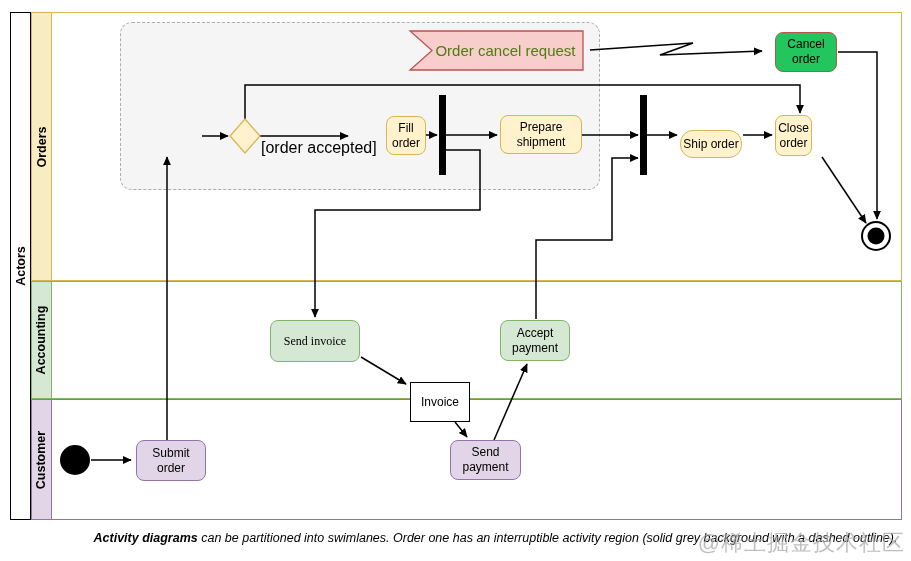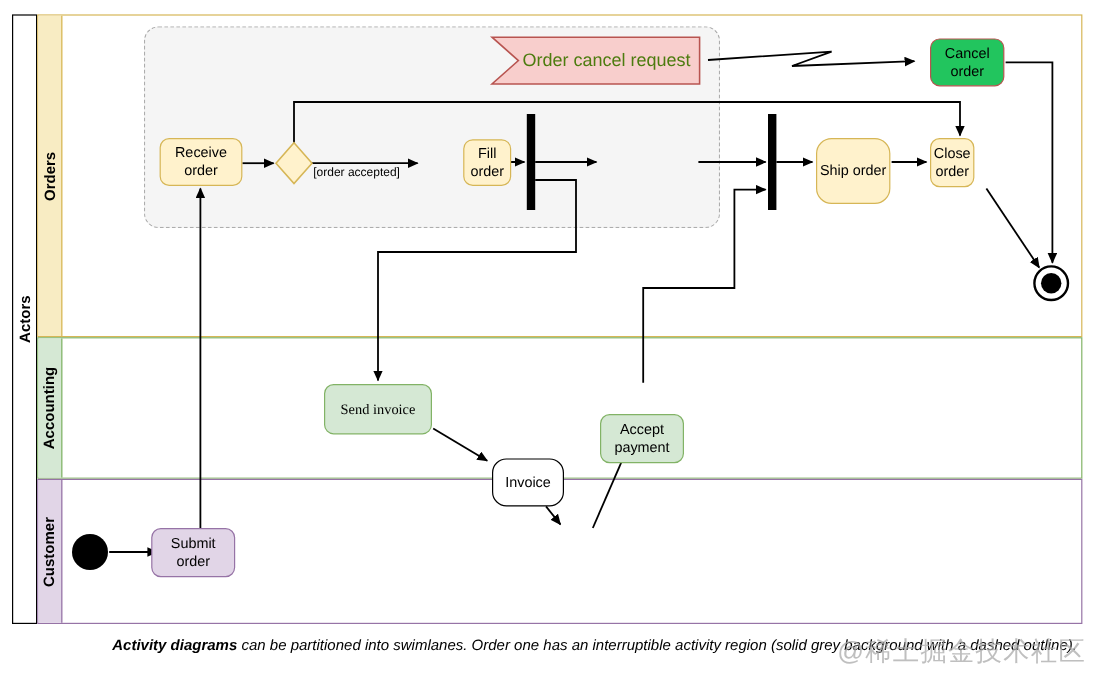--- a/index.html
+++ b/index.html
@@ -22,21 +22,21 @@
   .node { position:absolute; z-index:4; box-sizing:border-box; display:flex; align-items:center; justify-content:center;
           text-align:center; font-size:12px; line-height:1.25; color:#000; border-radius:8px; border:1px solid; padding:2px; }
   .n-yellow { background:#fff2cc; border-color:#d6b656; }
   .n-pink   { background:#22c55e; border-color:#b85450; }
   .n-green  { background:#d5e8d4; border-color:#82b366; }
   .n-purple { background:#e1d5e7; border-color:#9673a6; }
   .n-plain  { background:#ffffff; border-color:#000000; border-radius:0; }
 
   #signal-label { position:absolute; left:428px; top:31px; width:155px; height:39px; z-index:4;
                   display:flex; align-items:center; justify-content:center; font-size:15px; color:#4d7c0f; }
-  #guard-label { position:absolute; left:261px; top:139px; z-index:4; font-size:10px; color:#000; }
+  #guard-label { position:absolute; left:261px; top:139px; z-index:4; font-size:16px; color:#000; }
 
   #caption { position:absolute; left:60px; top:531px; width:851px; text-align:center;
              font-size:12.5px; font-style:italic; color:#000; z-index:5; }
   #caption .cap-bold { font-weight:bold;margin-left:20px; }
   #watermark { position:absolute; right:6px; top:528px; z-index:6; font-size:22px; color:rgba(170,170,170,0.75);
                letter-spacing:1px; white-space:nowrap; }
 </style>
 </head>
 <body>
 
@@ -107,29 +107,30 @@
 
     <rect x="439" y="95" width="7" height="80" fill="#000"></rect>
     <rect x="640" y="95" width="7" height="80" fill="#000"></rect>
 
     <circle cx="75" cy="460" r="15" fill="#000"></circle>
 
     <circle cx="876" cy="236" r="14" fill="#fff" stroke="#000" stroke-width="2"></circle>
     <circle cx="876" cy="236" r="8.5" fill="#000"></circle>
   </svg>
 
-  <div class="node n-yellow" style="left:133px; top:115px; width:69px; height:40px;">Receive order</div>
   <div class="node n-yellow" style="left:350px; top:116px; width:40px; height:39px;margin-left:36px;">Fill order</div>
-  <div class="node n-yellow" style="left:680px; top:115px; width:62px; height:55px;border-radius:13px;">Ship order</div>
+  <div class="node n-yellow" style="left:500px; top:115px; width:82px; height:39px;">Prepare shipment</div>
+  <div class="node n-yellow" style="left:680px; top:130px; width:62px; height:28px;border-radius:13px;">Ship order</div>
   <div class="node n-yellow" style="left:775px; top:115px; width:37px; height:41px;">Close order</div>
   <div class="node n-pink" style="left:775px; top:32px; width:62px; height:40px;">Cancel order</div>
   <div class="node n-green" style="left:270px; top:320px; width:90px; height:42px;font-family:Liberation Serif, serif;">Send invoice</div>
-  <div class="node n-green" style="left:500px; top:320px; width:70px; height:41px;margin-top:25px;">Accept payment</div>
-  <div class="node n-plain" style="left:410px; top:382px; width:60px; height:40px;border-radius:12px;">Invoice</div>
-  <div class="node n-purple" style="left:126px; top:440px; width:70px; height:41px;">Submit order</div>
+  <div class="node n-green" style="left:500px; top:320px; width:70px; height:41px;">Accept payment</div>
+  <div class="node n-plain" style="left:410px; top:382px; width:60px; height:40px;">Invoice</div>
+  <div class="node n-purple" style="left:450px; top:440px; width:71px; height:40px;">Send payment</div>
+  <div class="node n-purple" style="left:136px; top:440px; width:70px; height:41px;">Submit order</div>
 
   <div id="signal-label">Order cancel request</div>
   <div id="guard-label">[order accepted]</div>
 
   <div id="caption"><span class="cap-bold">Activity diagrams</span><span> can be partitioned into swimlanes. Order one has an interruptible activity region (solid grey background with a dashed outline).</span></div>
 
   <div id="watermark">@稀土掘金技术社区</div>
 </div>
 
 </body></html>

